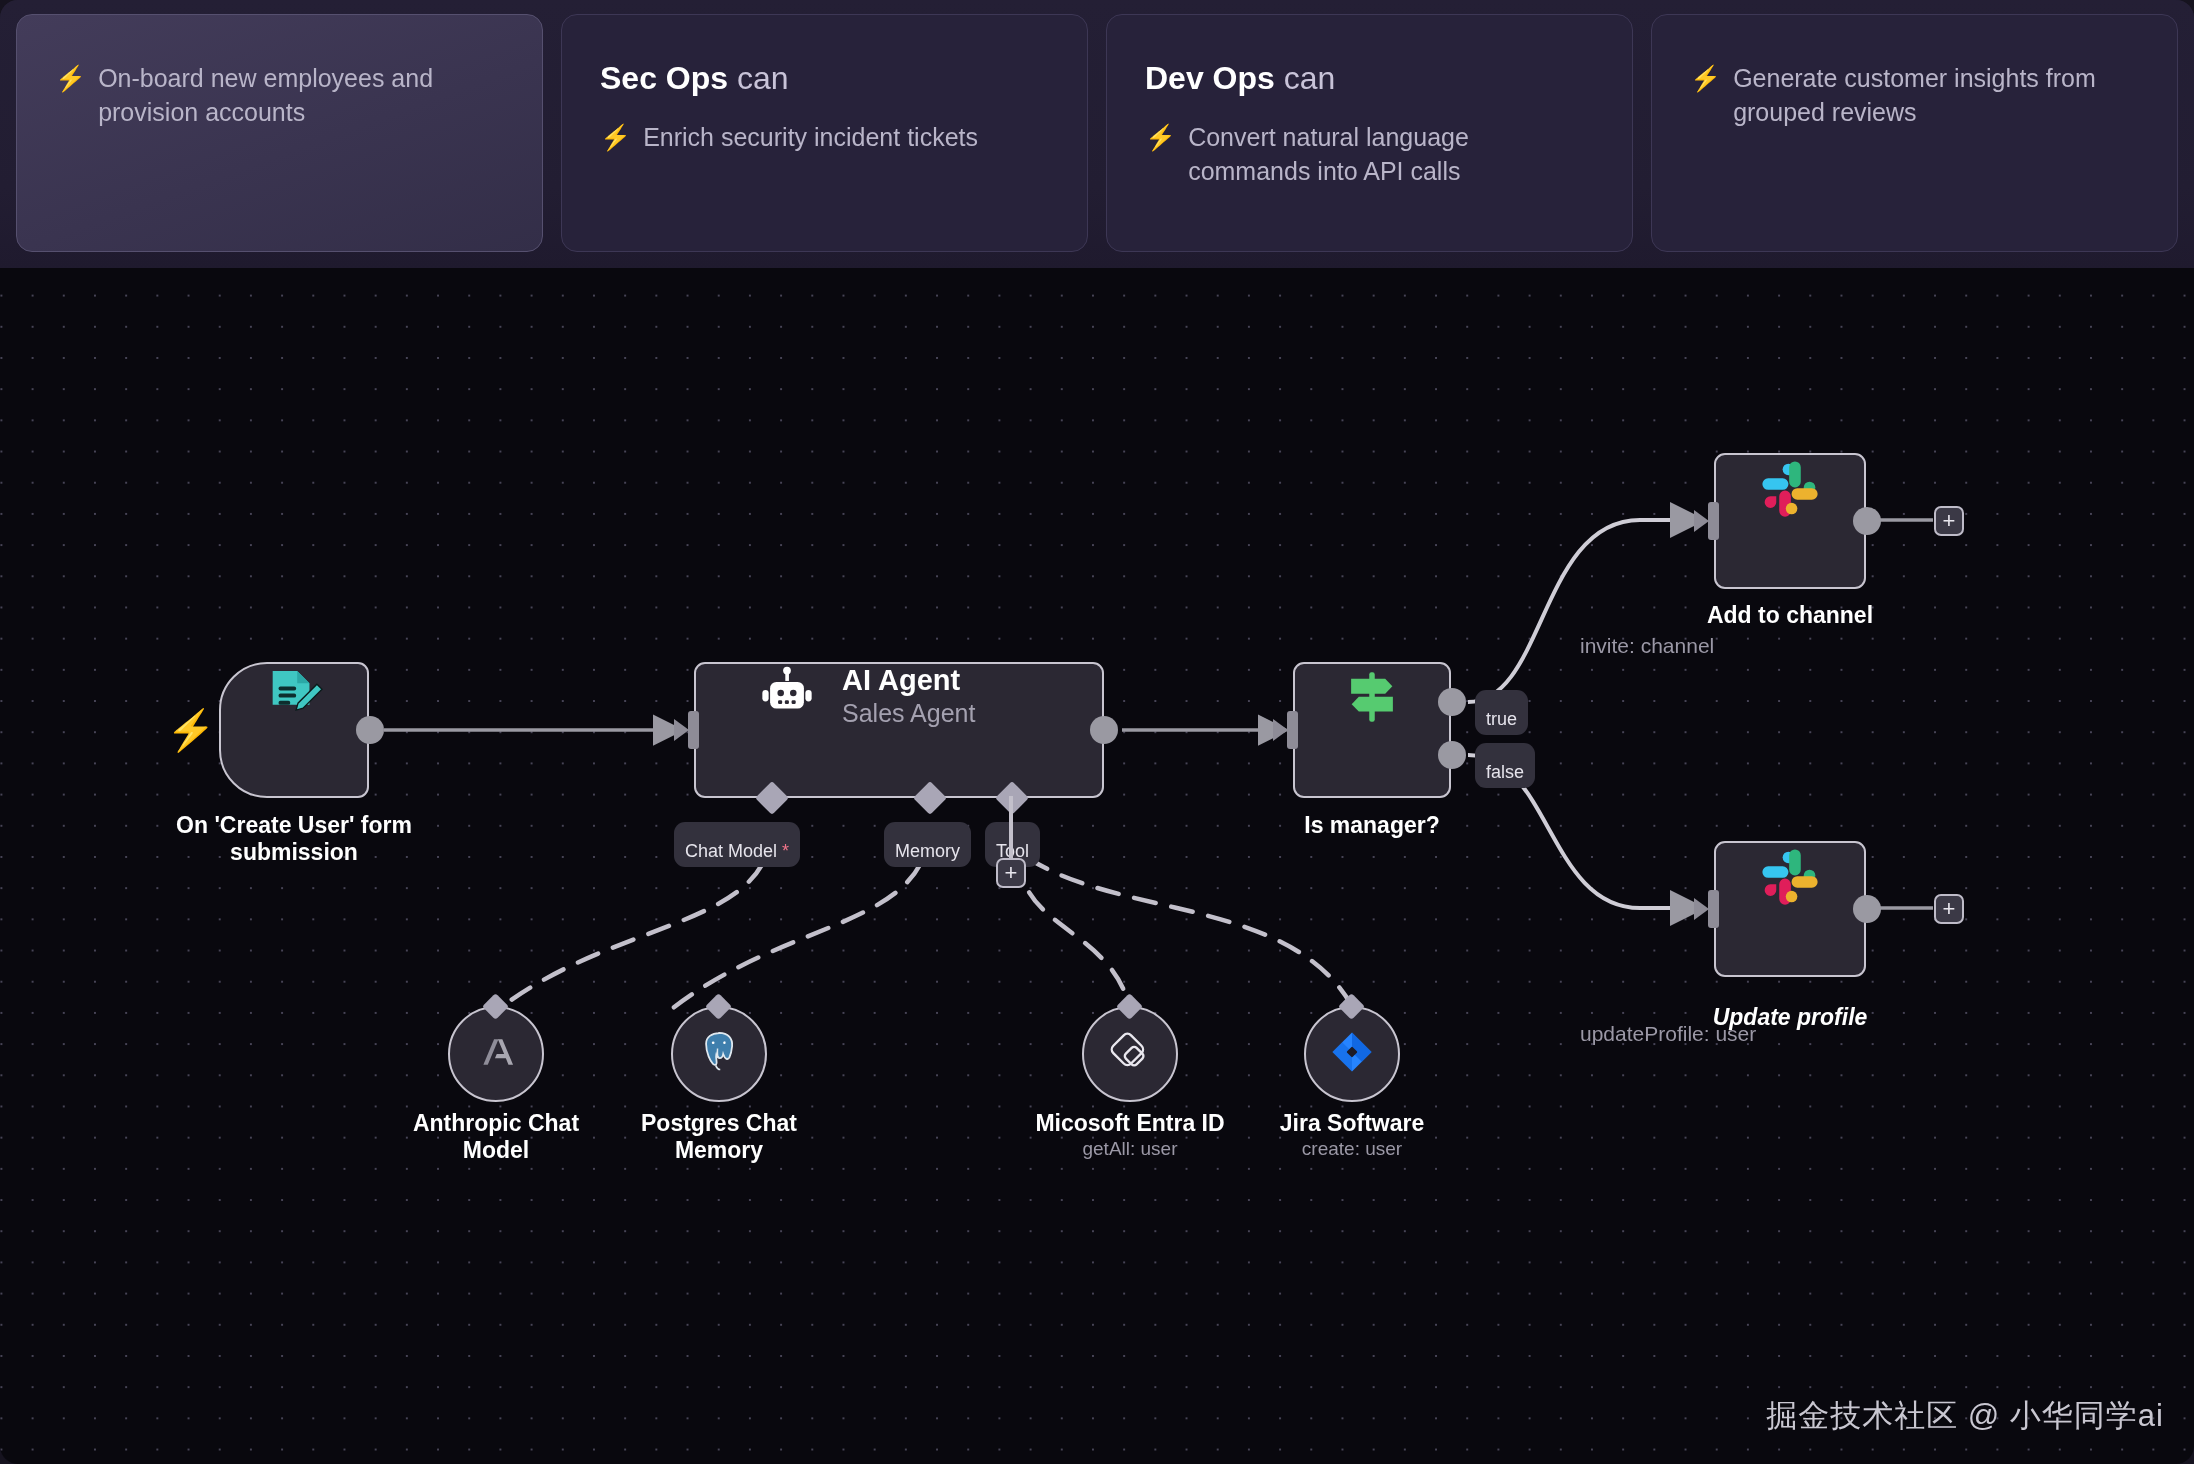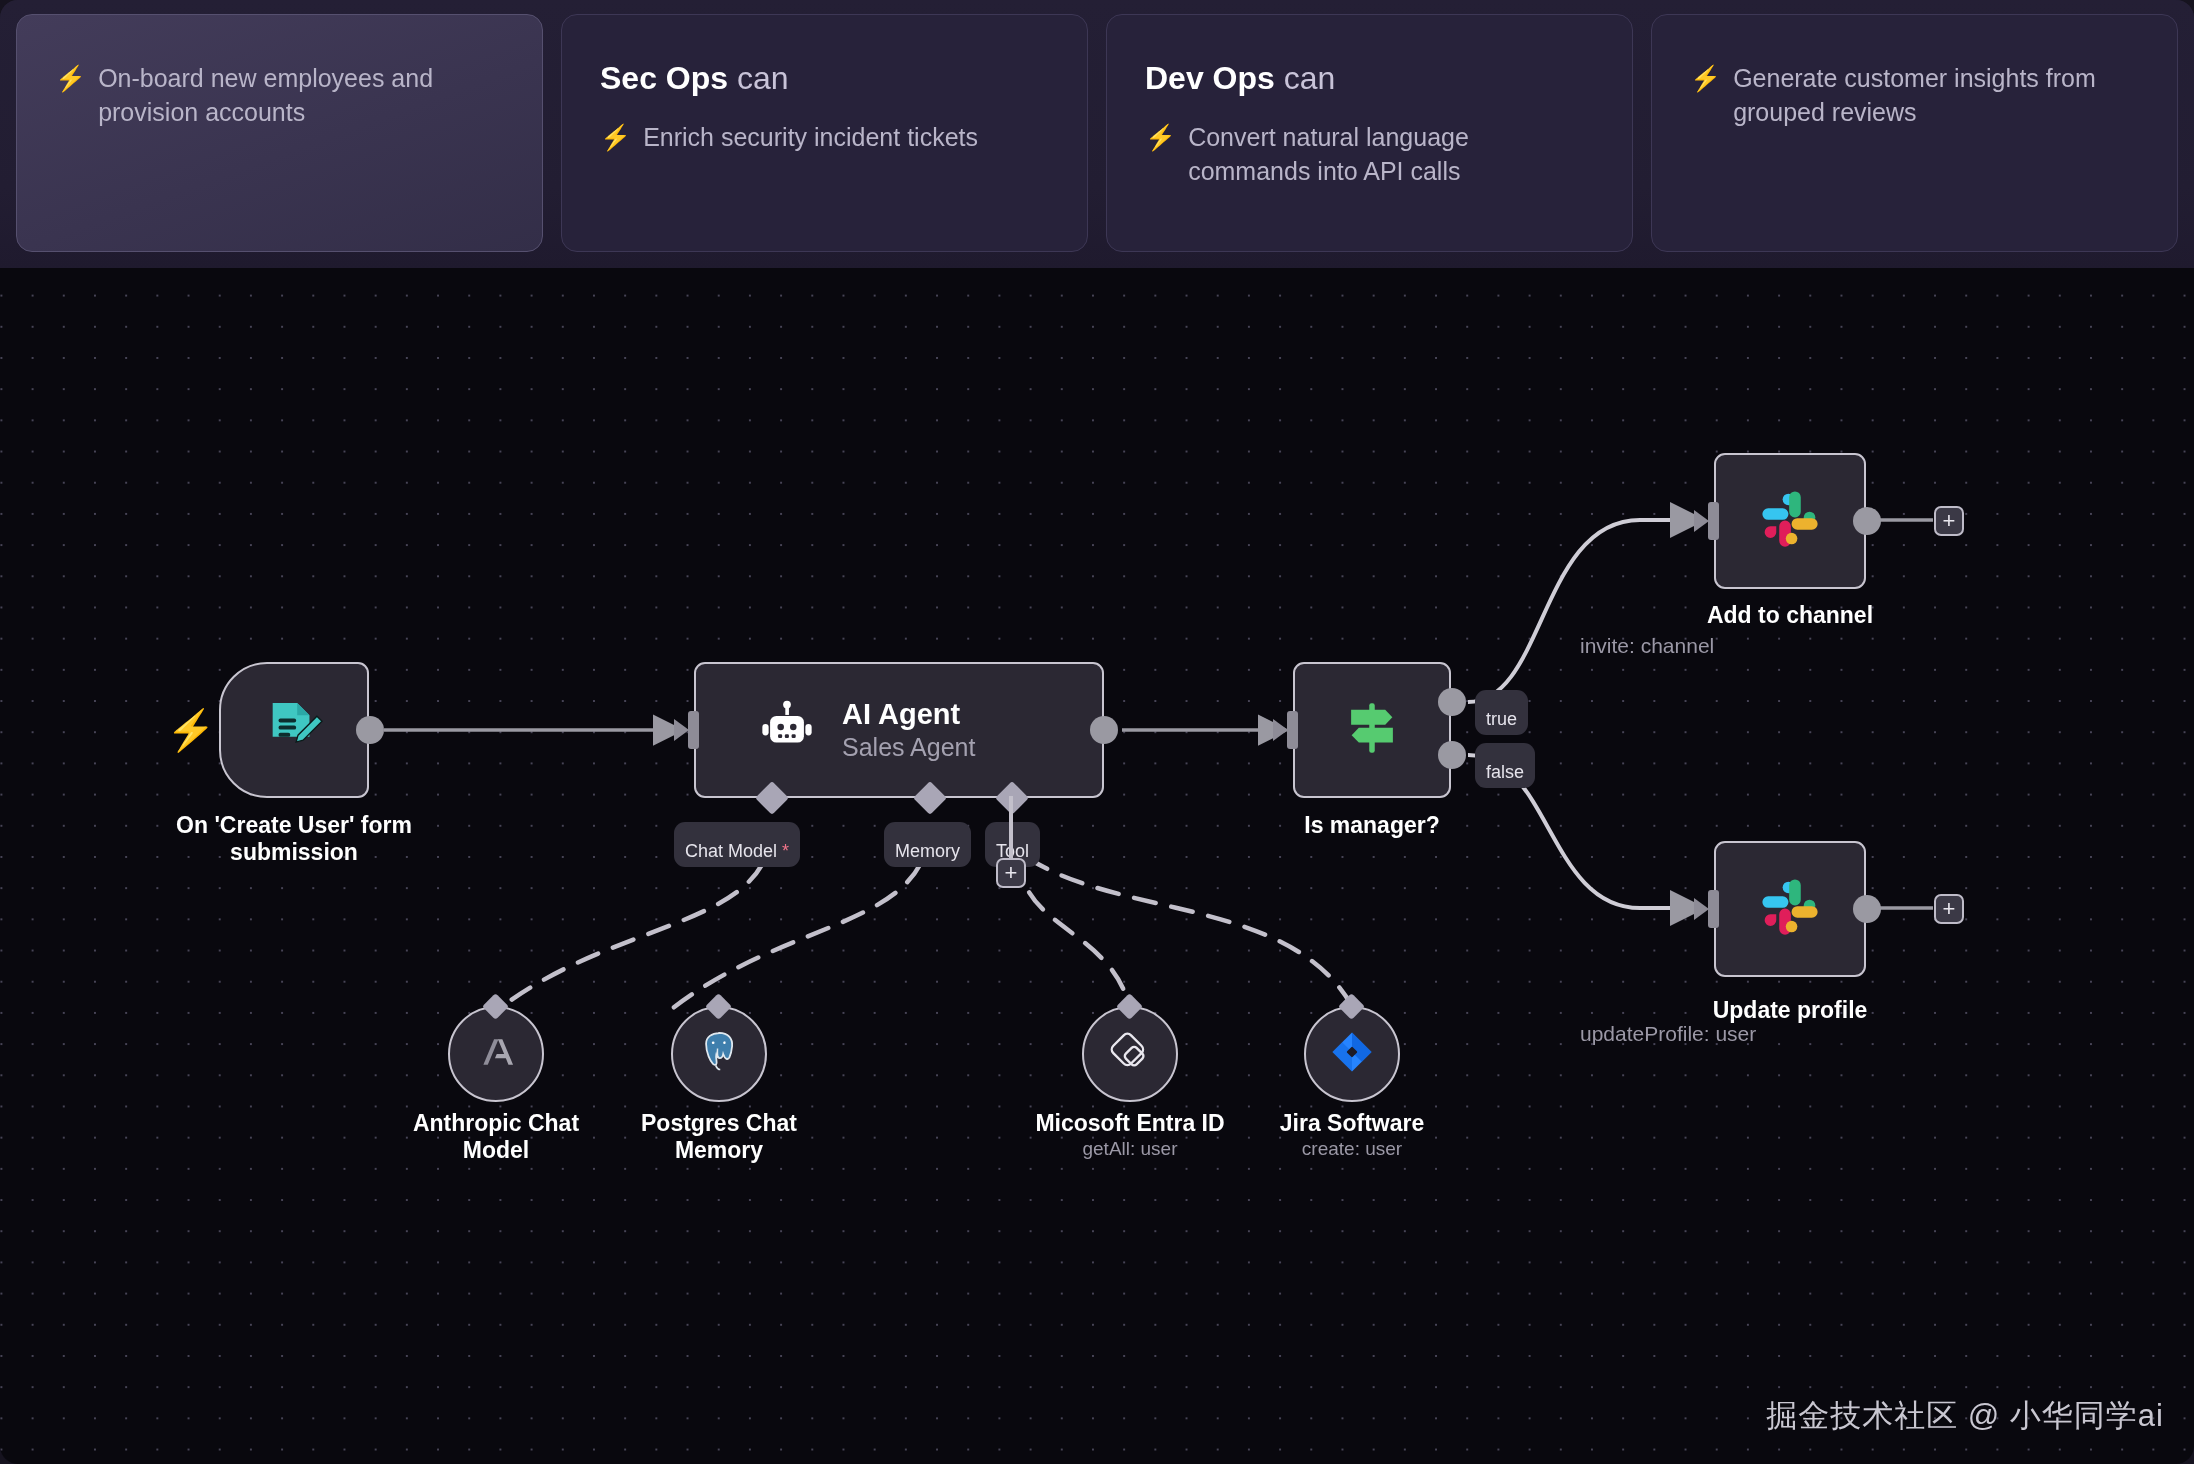--- a/index.html
+++ b/index.html
@@ -222,21 +222,21 @@
     background: #3b3946;
     border: 2px solid #bfbcc9;
     color: #e8e6ee;
     font-size: 22px;
     line-height: 26px;
     text-align: center;
     font-weight: 400;
   }
 
   
-  .icon-wrap { display: flex; align-items: center; justify-content: center; }
+  .icon-wrap { display: flex; align-items: flex-start; justify-content: center; }
 
   
   .agent-inner {
     display: flex;
     align-items: center;
     gap: 26px;
     padding-left: 62px;
   }
   .agent-title {
     color: #ffffff;
@@ -467,21 +467,21 @@
             <path d="M15.8 9.4a2.05 2.05 0 0 1-4.1 0V4.3a2.05 2.05 0 0 1 4.1 0z" fill="#2eb67d"></path>
             <path d="M14.6 18.9a2.05 2.05 0 1 1-4.1 0 2.05 2.05 0 0 1 4.1 0" fill="#ecb22e"></path>
             <path d="M14.6 15.8a2.05 2.05 0 0 1 0-4.1h5.1a2.05 2.05 0 0 1 0 4.1z" fill="#ecb22e"></path>
           </svg>
         </span>
       </div>
       <span class="port-arrow" style="left:-20px; top:57px;"></span>
       <span class="port-in" style="left:-6px; top:49px;"></span>
       <span class="port-out" style="left:139px; top:54px;"></span>
       <span class="plus-btn" style="left:220px; top:53px;">+</span>
-      <span class="node-label" style="top:156px; width:420px;">Update profile</span>
+      <span class="node-label" style="top:163px; width:420px;font-style:italic;">Update profile</span>
       <span class="node-sublabel" style="top:181px; width:420px;">updateProfile: user</span>
     </div>
 
     <div class="node" style="left:448px; top:738px; width:96px; height:96px;">
       <div class="subnode-circle">
         <span>
           <svg width="46" height="46" viewBox="0 0 24 24">
             <path d="M5.4 18.6L11.0 5.4h2.3l-5.6 13.2z" fill="#8f8d99"></path>
             <path d="M13.0 5.4h2.3l5.6 13.2h-2.4l-1.35-3.3h-5.7l.95-2.25h3.85z" fill="#a8a6b0"></path>
           </svg>

